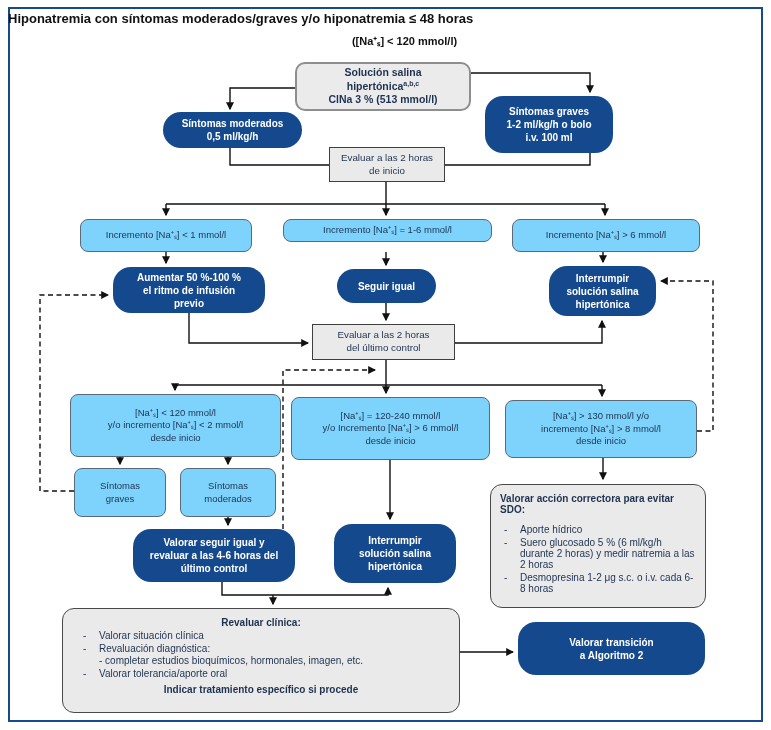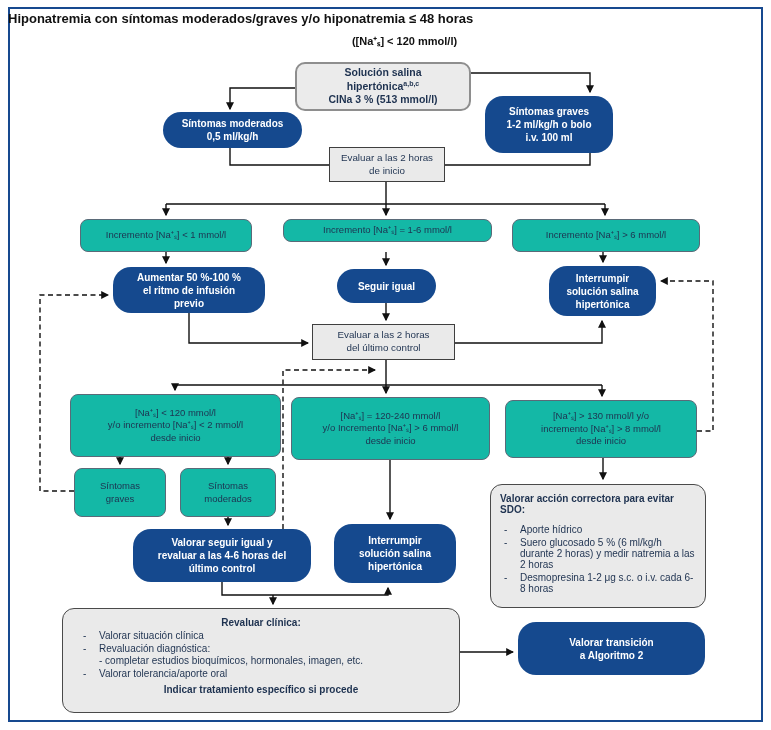--- a/index.html
+++ b/index.html
@@ -10,21 +10,21 @@
   .frame{position:absolute;left:8px;top:7px;width:755px;height:715px;
     border:2px solid #17498f;box-sizing:border-box;}
   .title{position:absolute;left:8px;top:11px;width:732px;text-align:left;
     font-size:13px;font-weight:bold;color:#111;}
   .subtitle{position:absolute;left:8px;top:33px;width:755px;text-align:center;
     font-size:11px;font-weight:bold;color:#111;padding-left:19px;}
   .wires{position:absolute;left:0;top:0;pointer-events:none;}
   .node{position:absolute;box-sizing:border-box;display:flex;flex-direction:column;
     align-items:center;justify-content:center;text-align:center;line-height:1.3;}
   .blue{background:#15498e;color:#fff;font-weight:bold;border-radius:18px;font-size:10px;}
-  .gray{background:#14b8a6;border:1.5px solid #5a6a78;border-radius:8px;font-size:9.5px;color:#1e3250;}
+  .gray{background:#7dd3fc;border:1.5px solid #5a6a78;border-radius:8px;font-size:9.5px;color:#1e3250;}
   .light{background:#eaeaea;border:1.2px solid #3f3f3f;font-size:9.8px;color:#1e3250;}
   .soln{background:#ebebeb;border:2px solid #8e8e8e;border-radius:10px;
     font-weight:bold;font-size:10.5px;color:#1e3250;}
   .panel{position:absolute;box-sizing:border-box;background:#eaeaea;border:1.5px solid #4a4a4a;
     border-radius:12px;font-size:10px;color:#1e3250;text-align:left;}
   .panel .hd{font-weight:bold;}
   .li{display:flex;align-items:flex-start;padding-left:4px;margin-top:2px;}
   .li .dash{width:16px;flex:0 0 16px;}
   .li .txt{flex:1;}
   .sub{padding-left:20px;margin-top:1px;}
@@ -149,21 +149,21 @@
 
   <div class="node gray" style="left:74px;top:468px;width:92px;height:49px">
     <div>Síntomas</div>
     <div>graves</div>
   </div>
   <div class="node gray" style="left:180px;top:468px;width:96px;height:49px">
     <div>Síntomas</div>
     <div>moderados</div>
   </div>
 
-  <div class="node blue" style="left:133px;top:529px;width:178px;height:53px">
+  <div class="node blue" style="left:133px;top:529px;width:162px;height:53px">
     <div>Valorar seguir igual y</div>
     <div>revaluar a las 4-6 horas del</div>
     <div>último control</div>
   </div>
   <div class="node blue" style="left:334px;top:524px;width:122px;height:59px">
     <div>Interrumpir</div>
     <div>solución salina</div>
     <div>hipertónica</div>
   </div>
 

